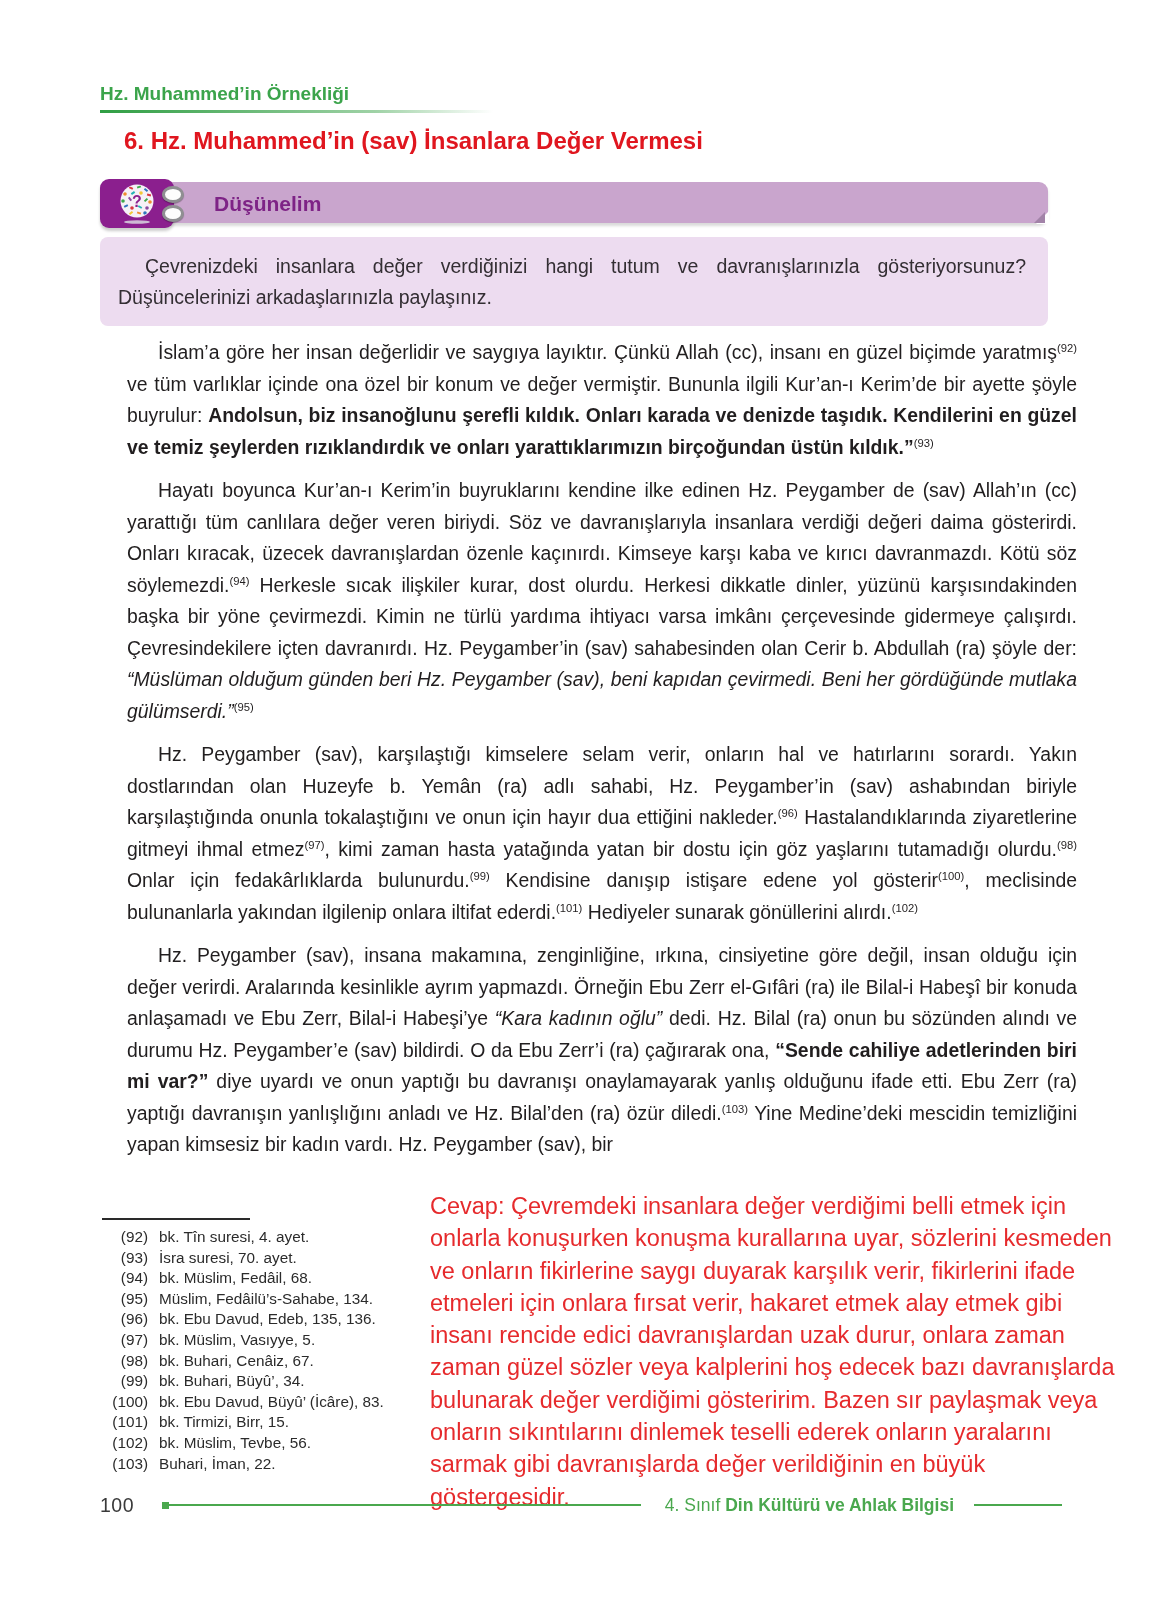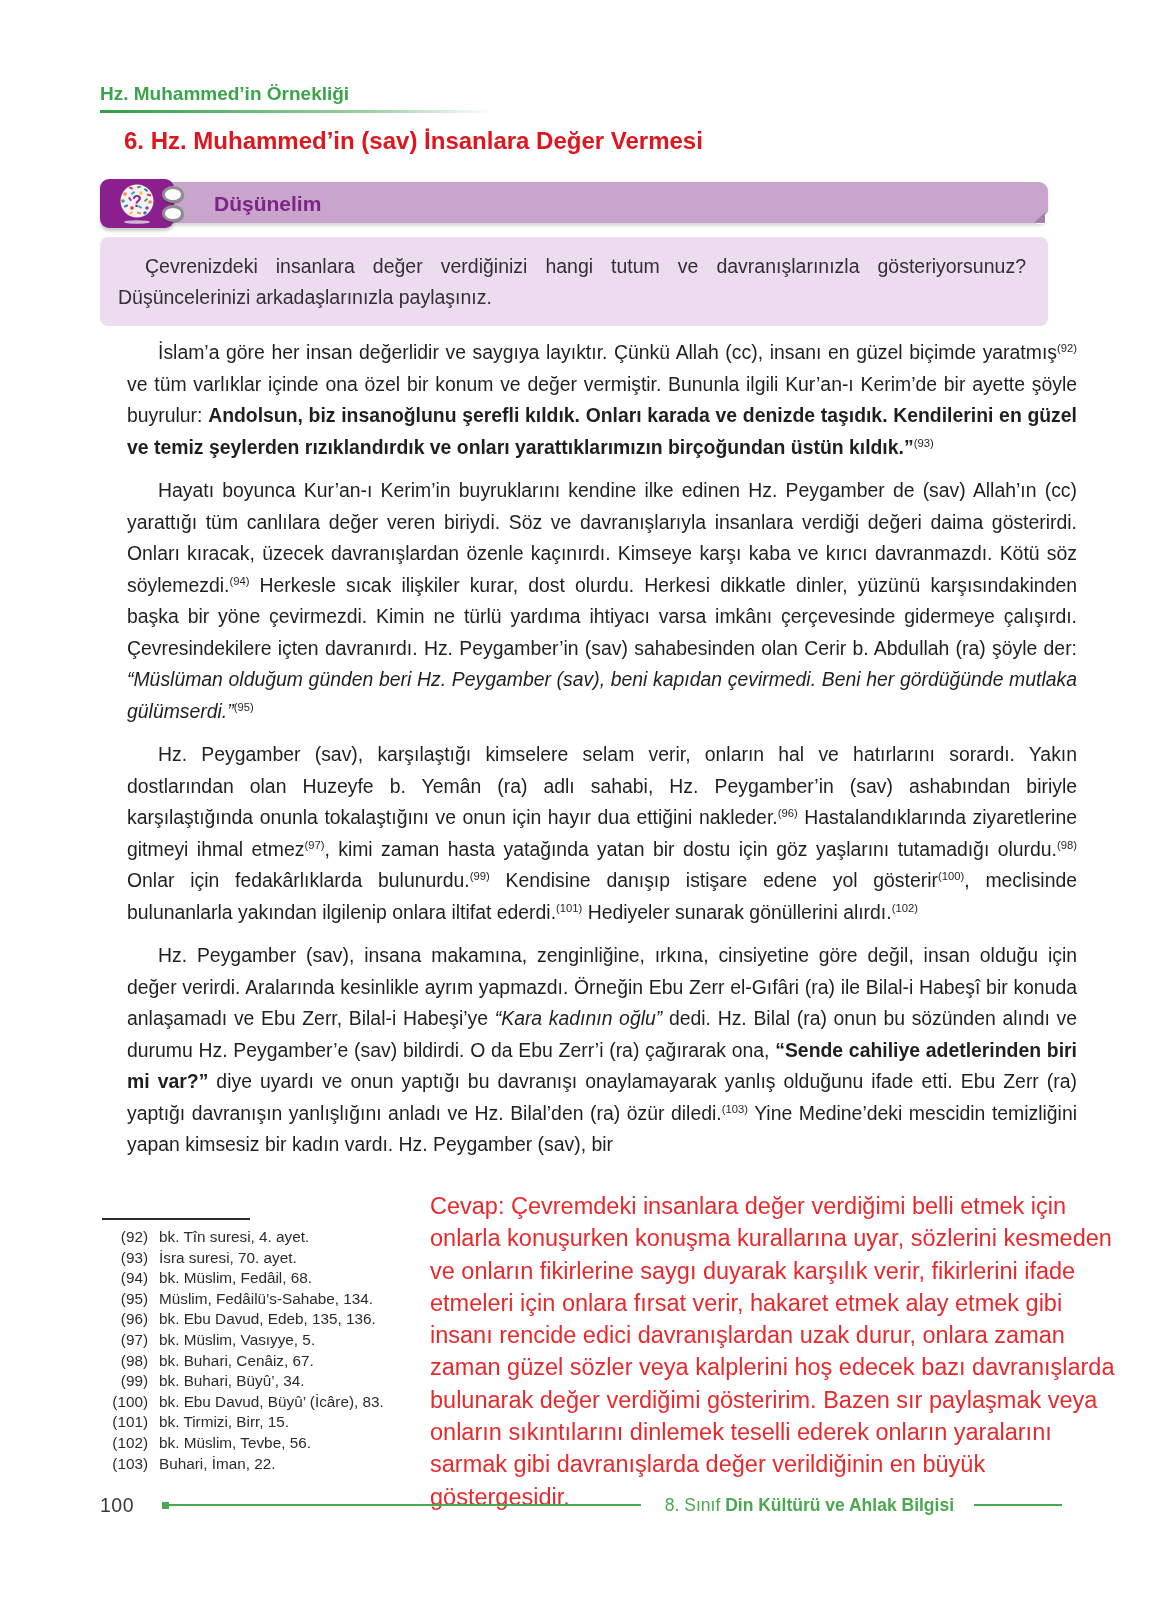--- a/index.html
+++ b/index.html
@@ -198,17 +198,17 @@
         <span class="fn-text">Buhari, İman, 22.</span>
       </div>
     </div>
 
   <div class="answer">Cevap: Çevremdeki insanlara değer verdiğimi belli etmek için onlarla konuşurken konuşma kurallarına uyar, sözlerini kesmeden ve onların fikirlerine saygı duyarak karşılık verir, fikirlerini ifade etmeleri için onlara fırsat verir, hakaret etmek alay etmek gibi insanı rencide edici davranışlardan uzak durur, onlara zaman zaman güzel sözler veya kalplerini hoş edecek bazı davranışlarda bulunarak değer verdiğimi gösteririm. Bazen sır paylaşmak veya onların sıkıntılarını dinlemek teselli ederek onların yaralarını sarmak gibi davranışlarda değer verildiğinin en büyük göstergesidir.</div>
 
   <div class="footer">
     <span class="page-num">100</span>
     <span class="footer-dot"></span>
     <span class="footer-line1"></span>
-    <span class="footer-course"><span>8. Sınıf </span><span class="course-bold">Din Kültürü ve Ahlak Bilgisi</span></span>
+    <span class="footer-course"><span>4. Sınıf </span><span class="course-bold">Din Kültürü ve Ahlak Bilgisi</span></span>
     <span class="footer-line2"></span>
   </div>
 
 </div>
 
 </body></html>

